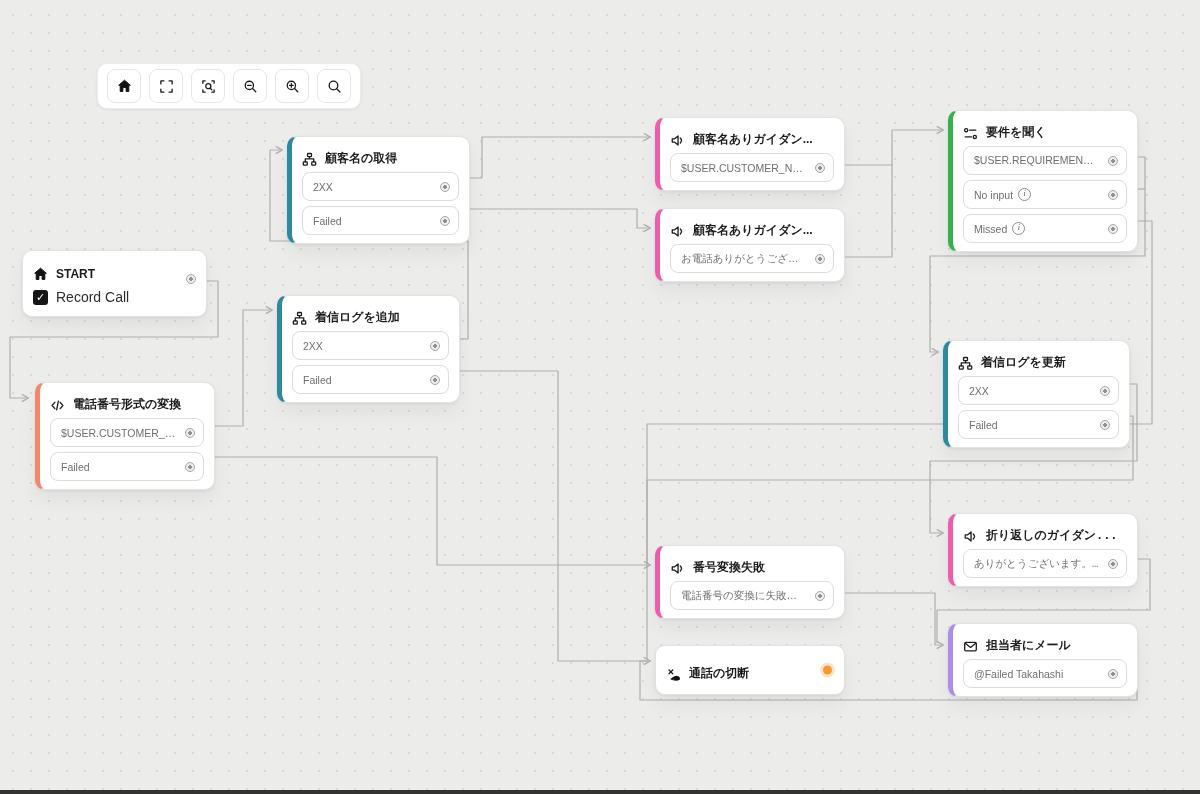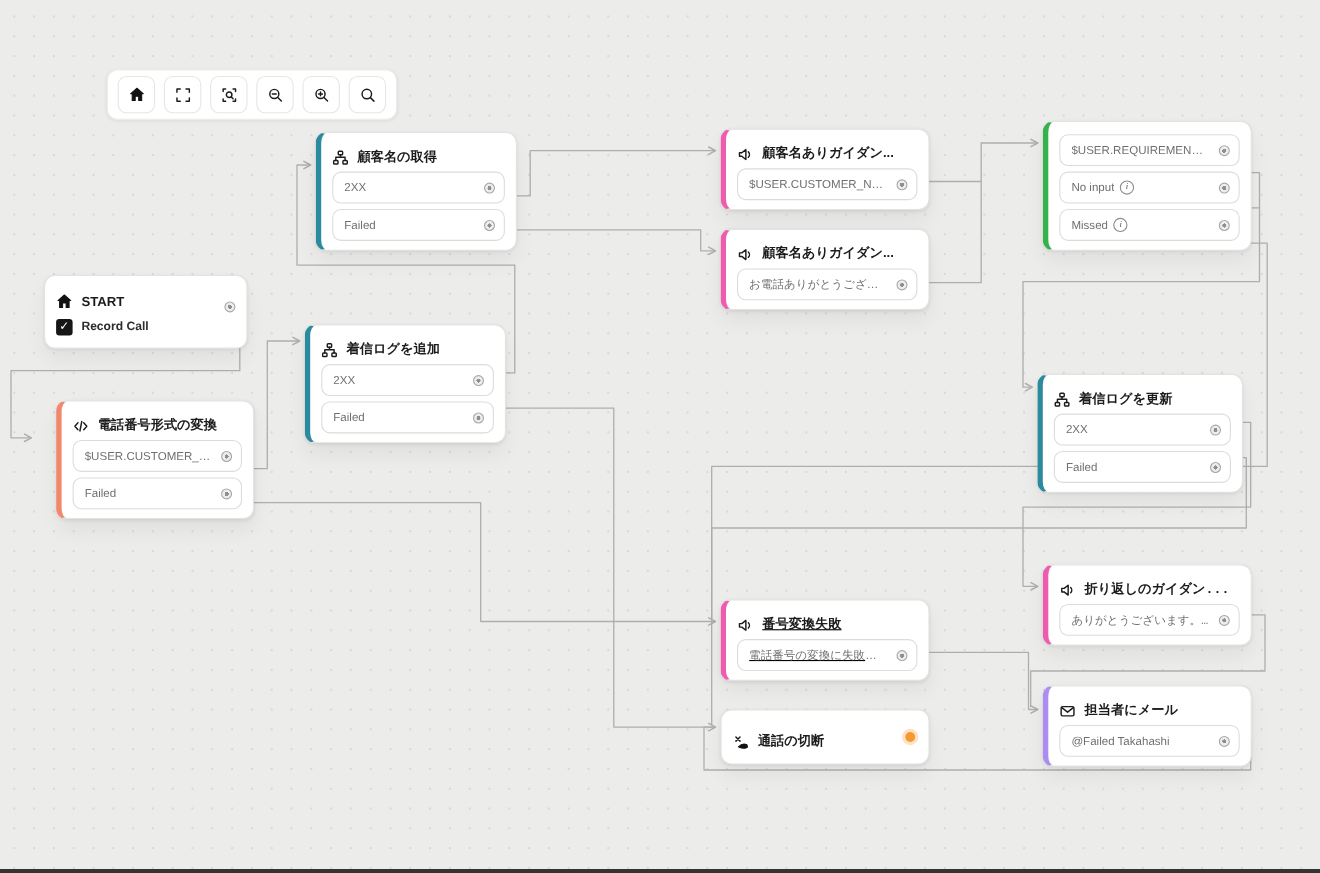--- a/index.html
+++ b/index.html
@@ -54,21 +54,21 @@
     border:1px solid #a6a6a4;
     background:radial-gradient(circle,#8f8f8d 0 1.8px,#ededeb 1.9px);
     box-sizing:border-box;cursor:crosshair;
   }
   .node-port{position:absolute;right:10px;top:28px;}
   .checkbox-row{display:flex;align-items:center;gap:8px;height:22px;margin-top:5px;}
   .checkbox{
     width:15px;height:15px;background:#161616;border-radius:3px;color:#fff;
     font-size:11px;line-height:15px;text-align:center;cursor:pointer;flex:0 0 auto;
   }
-  .checkbox-label{font-size:11px;color:#2c2c2c;font-weight:bold;}
+  .checkbox-label{font-size:14px;color:#2c2c2c;}
   .end-dot{
     position:absolute;right:12px;top:50%;transform:translateY(-50%);
     width:9px;height:9px;border-radius:50%;
   }
   .info-icon{
     width:11px;height:11px;border:1px solid #8a8a8a;border-radius:50%;
     font-size:8px;line-height:10px;text-align:center;color:#555;
     margin-left:5px;flex:0 0 auto;font-family:"Liberation Serif","DejaVu Serif",serif;font-style:italic;
   }
   .window-edge{position:absolute;left:0;right:0;bottom:0;height:4px;background:#333331;}
@@ -143,36 +143,36 @@
       <button class="tool-btn">
         <span class="node-icon">
           <svg width="15" height="15" viewBox="0 0 16 16" fill="none" stroke="#1c1c1c" stroke-width="1.4" stroke-linecap="round" stroke-linejoin="round">
             <circle cx="6.9" cy="6.9" r="4.6"></circle>
             <path d="M10.4 10.4 13.8 13.8"></path>
           </svg>
         </span>
       </button>
     </div>
   <div id="nodes">
-      <div class="node" style="left: 40px; top: 250px; width: 185px;">
+      <div class="node" style="left: 22px; top: 250px; width: 185px;">
         <div class="node-title">
           <span class="node-icon">
             <svg width="16" height="16" viewBox="0 0 16 16">
               <path d="M8 1.8 L14.2 7.2 L12.6 7.2 L12.6 13.8 L9.7 13.8 L9.7 9.6 L6.3 9.6 L6.3 13.8 L3.4 13.8 L3.4 7.2 L1.8 7.2 Z" fill="#111" stroke="#111" stroke-width="1" stroke-linejoin="round"></path>
             </svg>
           </span>
           <span>START</span>
         </div>
         <div class="checkbox-row">
           <span class="checkbox">✓</span>
           <span class="checkbox-label">Record Call</span>
         </div>
         <span class="port node-port"></span>
       </div>
-      <div class="node accented" style="left: 287px; top: 120px; width: 183px; border-left-color: rgb(43, 138, 158);">
+      <div class="node accented" style="left: 287px; top: 136px; width: 183px; border-left-color: rgb(43, 138, 158);">
         <div class="node-title">
           <span class="node-icon">
             <svg width="15" height="15" viewBox="0 0 16 16" fill="none" stroke="#1c1c1c" stroke-width="1.4" stroke-linecap="round" stroke-linejoin="round">
               <rect x="5.9" y="1.6" width="4.2" height="3.4" rx="0.8"></rect>
               <rect x="1.4" y="10.6" width="4.2" height="3.4" rx="0.8"></rect>
               <rect x="10.4" y="10.6" width="4.2" height="3.4" rx="0.8"></rect>
               <path d="M8 5v2.4 M8 7.4H3.5v3.2 M8 7.4h4.5v3.2"></path>
             </svg>
           </span>
           <span>顧客名の取得</span>
@@ -200,21 +200,21 @@
         </div>
         <div class="pill">
           <span class="pill-label">2XX</span>
           <span class="port"></span>
         </div>
         <div class="pill">
           <span class="pill-label">Failed</span>
           <span class="port"></span>
         </div>
       </div>
-      <div class="node accented" style="left: 35px; top: 364px; width: 180px; border-left-color: rgb(242, 135, 108); margin-left: 16px;">
+      <div class="node accented" style="left: 35px; top: 382px; width: 180px; border-left-color: rgb(242, 135, 108);">
         <div class="node-title">
           <span class="node-icon">
             <svg width="15" height="15" viewBox="0 0 16 16" fill="none" stroke="#1c1c1c" stroke-width="1.4" stroke-linecap="round" stroke-linejoin="round">
               <path d="M5.2 4.6 2.2 8l3 3.4 M10.8 4.6l3 3.4-3 3.4 M8.9 3.4 7.1 12.6"></path>
             </svg>
           </span>
           <span>電話番号形式の変換</span>
         </div>
         <div class="pill">
           <span class="pill-label">$USER.CUSTOMER_NUMBER</span>
@@ -249,20 +249,31 @@
             </svg>
           </span>
           <span>顧客名ありガイダン...</span>
         </div>
         <div class="pill">
           <span class="pill-label">お電話ありがとうございます。 ...</span>
           <span class="port"></span>
         </div>
       </div>
       <div class="node accented" style="left: 948px; top: 110px; width: 190px; border-left-color: rgb(53, 178, 75);">
+        <div class="node-title">
+          <span class="node-icon">
+            <svg width="15" height="15" viewBox="0 0 16 16" fill="none" stroke="#1c1c1c" stroke-width="1.4" stroke-linecap="round" stroke-linejoin="round">
+              <circle cx="3.4" cy="4.4" r="1.7"></circle>
+              <path d="M7 4.4h6.6"></path>
+              <circle cx="12.6" cy="11.6" r="1.7"></circle>
+              <path d="M2.4 11.6H9"></path>
+            </svg>
+          </span>
+          <span>要件を聞く</span>
+        </div>
         <div class="pill">
           <span class="pill-label">$USER.REQUIREMENT：具体的...</span>
           <span class="port"></span>
         </div>
         <div class="pill">
           <span class="pill-label">No input</span>
           <span class="info-icon">i</span>
           <span class="port"></span>
         </div>
         <div class="pill">
@@ -300,21 +311,21 @@
               <path d="M11 5.4a3.7 3.7 0 0 1 0 5.2"></path>
             </svg>
           </span>
           <span>折り返しのガイダン...</span>
         </div>
         <div class="pill">
           <span class="pill-label">ありがとうございます。追って...</span>
           <span class="port"></span>
         </div>
       </div>
-      <div class="node accented" style="left: 655px; top: 545px; width: 190px; border-left-color: rgb(239, 92, 173); text-decoration: underline;">
+      <div class="node accented" style="left: 655px; top: 545px; width: 190px; border-left-color: rgb(239, 92, 173);">
         <div class="node-title">
           <span class="node-icon">
             <svg width="15" height="15" viewBox="0 0 16 16" fill="none" stroke="#1c1c1c" stroke-width="1.4" stroke-linecap="round" stroke-linejoin="round">
               <path d="M2.4 6.3h2.3L8.6 3.2v9.6L4.7 9.7H2.4z"></path>
               <path d="M11 5.4a3.7 3.7 0 0 1 0 5.2"></path>
             </svg>
           </span>
           <span>番号変換失敗</span>
         </div>
         <div class="pill">

